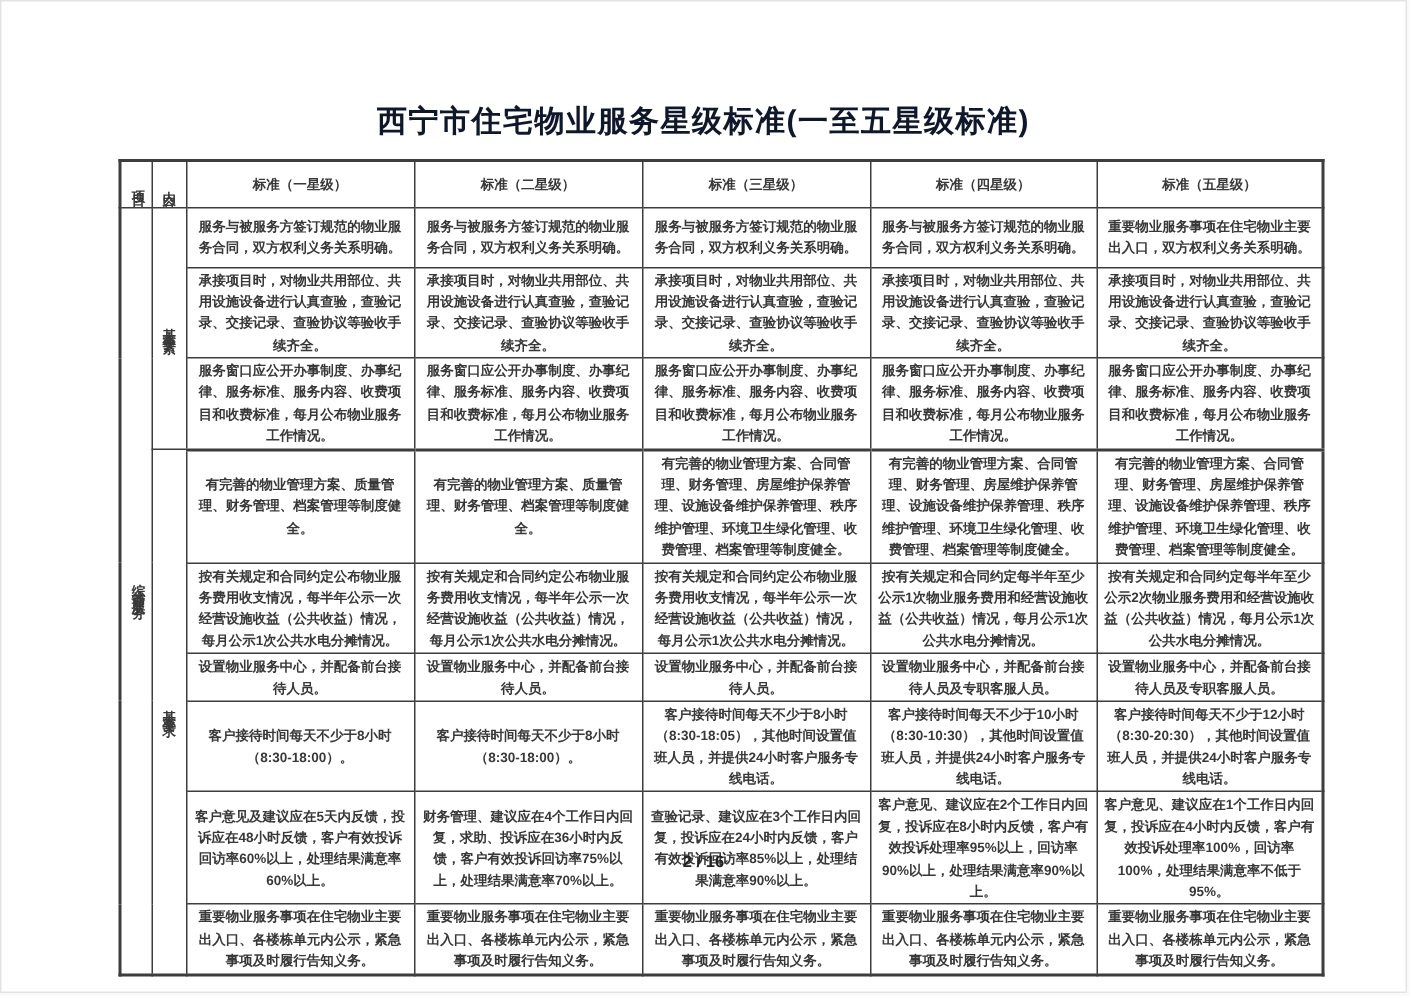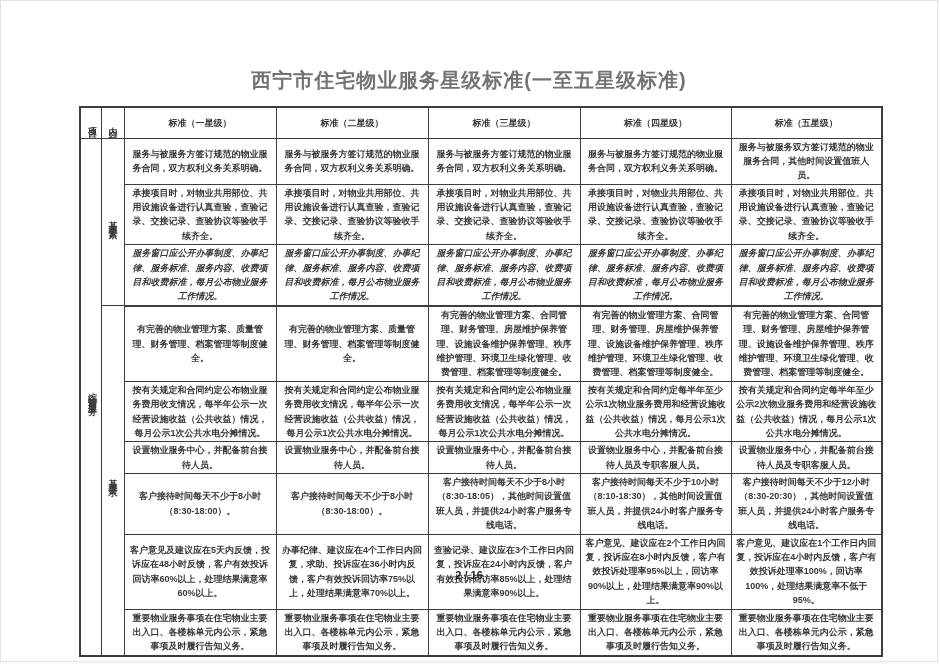--- a/index.html
+++ b/index.html
@@ -7,37 +7,37 @@
     width:940px;height:664px;background:#fafafa;
     font-family:"Liberation Sans", sans-serif;
     color:#383838;
   }
   .page{
     position:relative;width:938px;height:662px;background:#ffffff;
     border:1px solid #e3e3e3;box-sizing:border-box;overflow:hidden;
   }
   .doc-title{
     position:absolute;top:66px;left:0;width:100%;
-    text-align:center;font-size:20px;font-weight:bold;color:#737373;
+    text-align:center;font-size:20px;font-weight:bold;color:#0f172a;
     letter-spacing:1px;margin:0;
   }
   table.std{
     position:absolute;left:78px;top:105px;width:802px;
     border-collapse:collapse;table-layout:fixed;
     border:2px solid #3d3d3d;
   }
   table.std th, table.std td{
     border:1px solid #3d3d3d;
     font-size:9px;font-weight:bold;line-height:1.6;
     text-align:center;vertical-align:middle;
     padding:1px 4px;box-sizing:border-box;color:#383838;
     overflow:hidden;
   }
   table.std thead th{font-weight:bold;}
-  tr.divider > td{border-bottom:2px solid #3d3d3d;font-style:italic;}
+  tr.divider > td{border-bottom:2px solid #3d3d3d;}
   td.group-end{border-bottom:2px solid #3d3d3d;}
   .vtext{
     display:inline-block;
     writing-mode:vertical-rl;text-orientation:upright;
     letter-spacing:3px;font-size:9px;font-weight:bold;
   }
   .pageno{
     position:absolute;top:568px;left:0;width:100%;
     text-align:center;font-size:11px;font-weight:bold;color:#222222;
   }
@@ -71,21 +71,21 @@
       </tr>
     </thead>
     <tbody>
       <tr style="height:40px">
         <td rowspan="9"><span class="vtext">综合管理服务</span></td>
         <td rowspan="3" class="group-end"><span class="vtext">基本要素</span></td>
         <td>服务与被服务方签订规范的物业服务合同，双方权利义务关系明确。</td>
         <td>服务与被服务方签订规范的物业服务合同，双方权利义务关系明确。</td>
         <td>服务与被服务方签订规范的物业服务合同，双方权利义务关系明确。</td>
         <td>服务与被服务方签订规范的物业服务合同，双方权利义务关系明确。</td>
-        <td>服务与被服务双方签订规范的物业服务合同，其他时间设置值班人员。</td>
+        <td>重要物业服务事项在住宅物业主要出入口，双方权利义务关系明确。</td>
       </tr>
       <tr style="height:45px">
         <td>承接项目时，对物业共用部位、共用设施设备进行认真查验，查验记录、交接记录、查验协议等验收手续齐全。</td>
         <td>承接项目时，对物业共用部位、共用设施设备进行认真查验，查验记录、交接记录、查验协议等验收手续齐全。</td>
         <td>承接项目时，对物业共用部位、共用设施设备进行认真查验，查验记录、交接记录、查验协议等验收手续齐全。</td>
         <td>承接项目时，对物业共用部位、共用设施设备进行认真查验，查验记录、交接记录、查验协议等验收手续齐全。</td>
         <td>承接项目时，对物业共用部位、共用设施设备进行认真查验，查验记录、交接记录、查验协议等验收手续齐全。</td>
       </tr>
       <tr style="height:40px" class="divider">
         <td>服务窗口应公开办事制度、办事纪律、服务标准、服务内容、收费项目和收费标准，每月公布物业服务工作情况。</td>
@@ -113,26 +113,26 @@
         <td>设置物业服务中心，并配备前台接待人员。</td>
         <td>设置物业服务中心，并配备前台接待人员。</td>
         <td>设置物业服务中心，并配备前台接待人员。</td>
         <td>设置物业服务中心，并配备前台接待人员及专职客服人员。</td>
         <td>设置物业服务中心，并配备前台接待人员及专职客服人员。</td>
       </tr>
       <tr style="height:52px">
         <td>客户接待时间每天不少于8小时（8:30-18:00）。</td>
         <td>客户接待时间每天不少于8小时（8:30-18:00）。</td>
         <td>客户接待时间每天不少于8小时（8:30-18:05），其他时间设置值班人员，并提供24小时客户服务专线电话。</td>
-        <td>客户接待时间每天不少于10小时（8:10-18:30），其他时间设置值班人员，并提供24小时客户服务专线电话。</td>
+        <td>客户接待时间每天不少于10小时（8:30-10:30），其他时间设置值班人员，并提供24小时客户服务专线电话。</td>
         <td>客户接待时间每天不少于12小时（8:30-20:30），其他时间设置值班人员，并提供24小时客户服务专线电话。</td>
       </tr>
       <tr style="height:54px">
         <td>客户意见及建议应在5天内反馈，投诉应在48小时反馈，客户有效投诉回访率60%以上，处理结果满意率60%以上。</td>
-        <td>办事纪律、建议应在4个工作日内回复，求助、投诉应在36小时内反馈，客户有效投诉回访率75%以上，处理结果满意率70%以上。</td>
+        <td>财务管理、建议应在4个工作日内回复，求助、投诉应在36小时内反馈，客户有效投诉回访率75%以上，处理结果满意率70%以上。</td>
         <td>查验记录、建议应在3个工作日内回复，投诉应在24小时内反馈，客户有效投诉回访率85%以上，处理结果满意率90%以上。</td>
         <td>客户意见、建议应在2个工作日内回复，投诉应在8小时内反馈，客户有效投诉处理率95%以上，回访率90%以上，处理结果满意率90%以上。</td>
         <td>客户意见、建议应在1个工作日内回复，投诉应在4小时内反馈，客户有效投诉处理率100%，回访率100%，处理结果满意率不低于95%。</td>
       </tr>
       <tr style="height:34px">
         <td>重要物业服务事项在住宅物业主要出入口、各楼栋单元内公示，紧急事项及时履行告知义务。</td>
         <td>重要物业服务事项在住宅物业主要出入口、各楼栋单元内公示，紧急事项及时履行告知义务。</td>
         <td>重要物业服务事项在住宅物业主要出入口、各楼栋单元内公示，紧急事项及时履行告知义务。</td>
         <td>重要物业服务事项在住宅物业主要出入口、各楼栋单元内公示，紧急事项及时履行告知义务。</td>
         <td>重要物业服务事项在住宅物业主要出入口、各楼栋单元内公示，紧急事项及时履行告知义务。</td>

